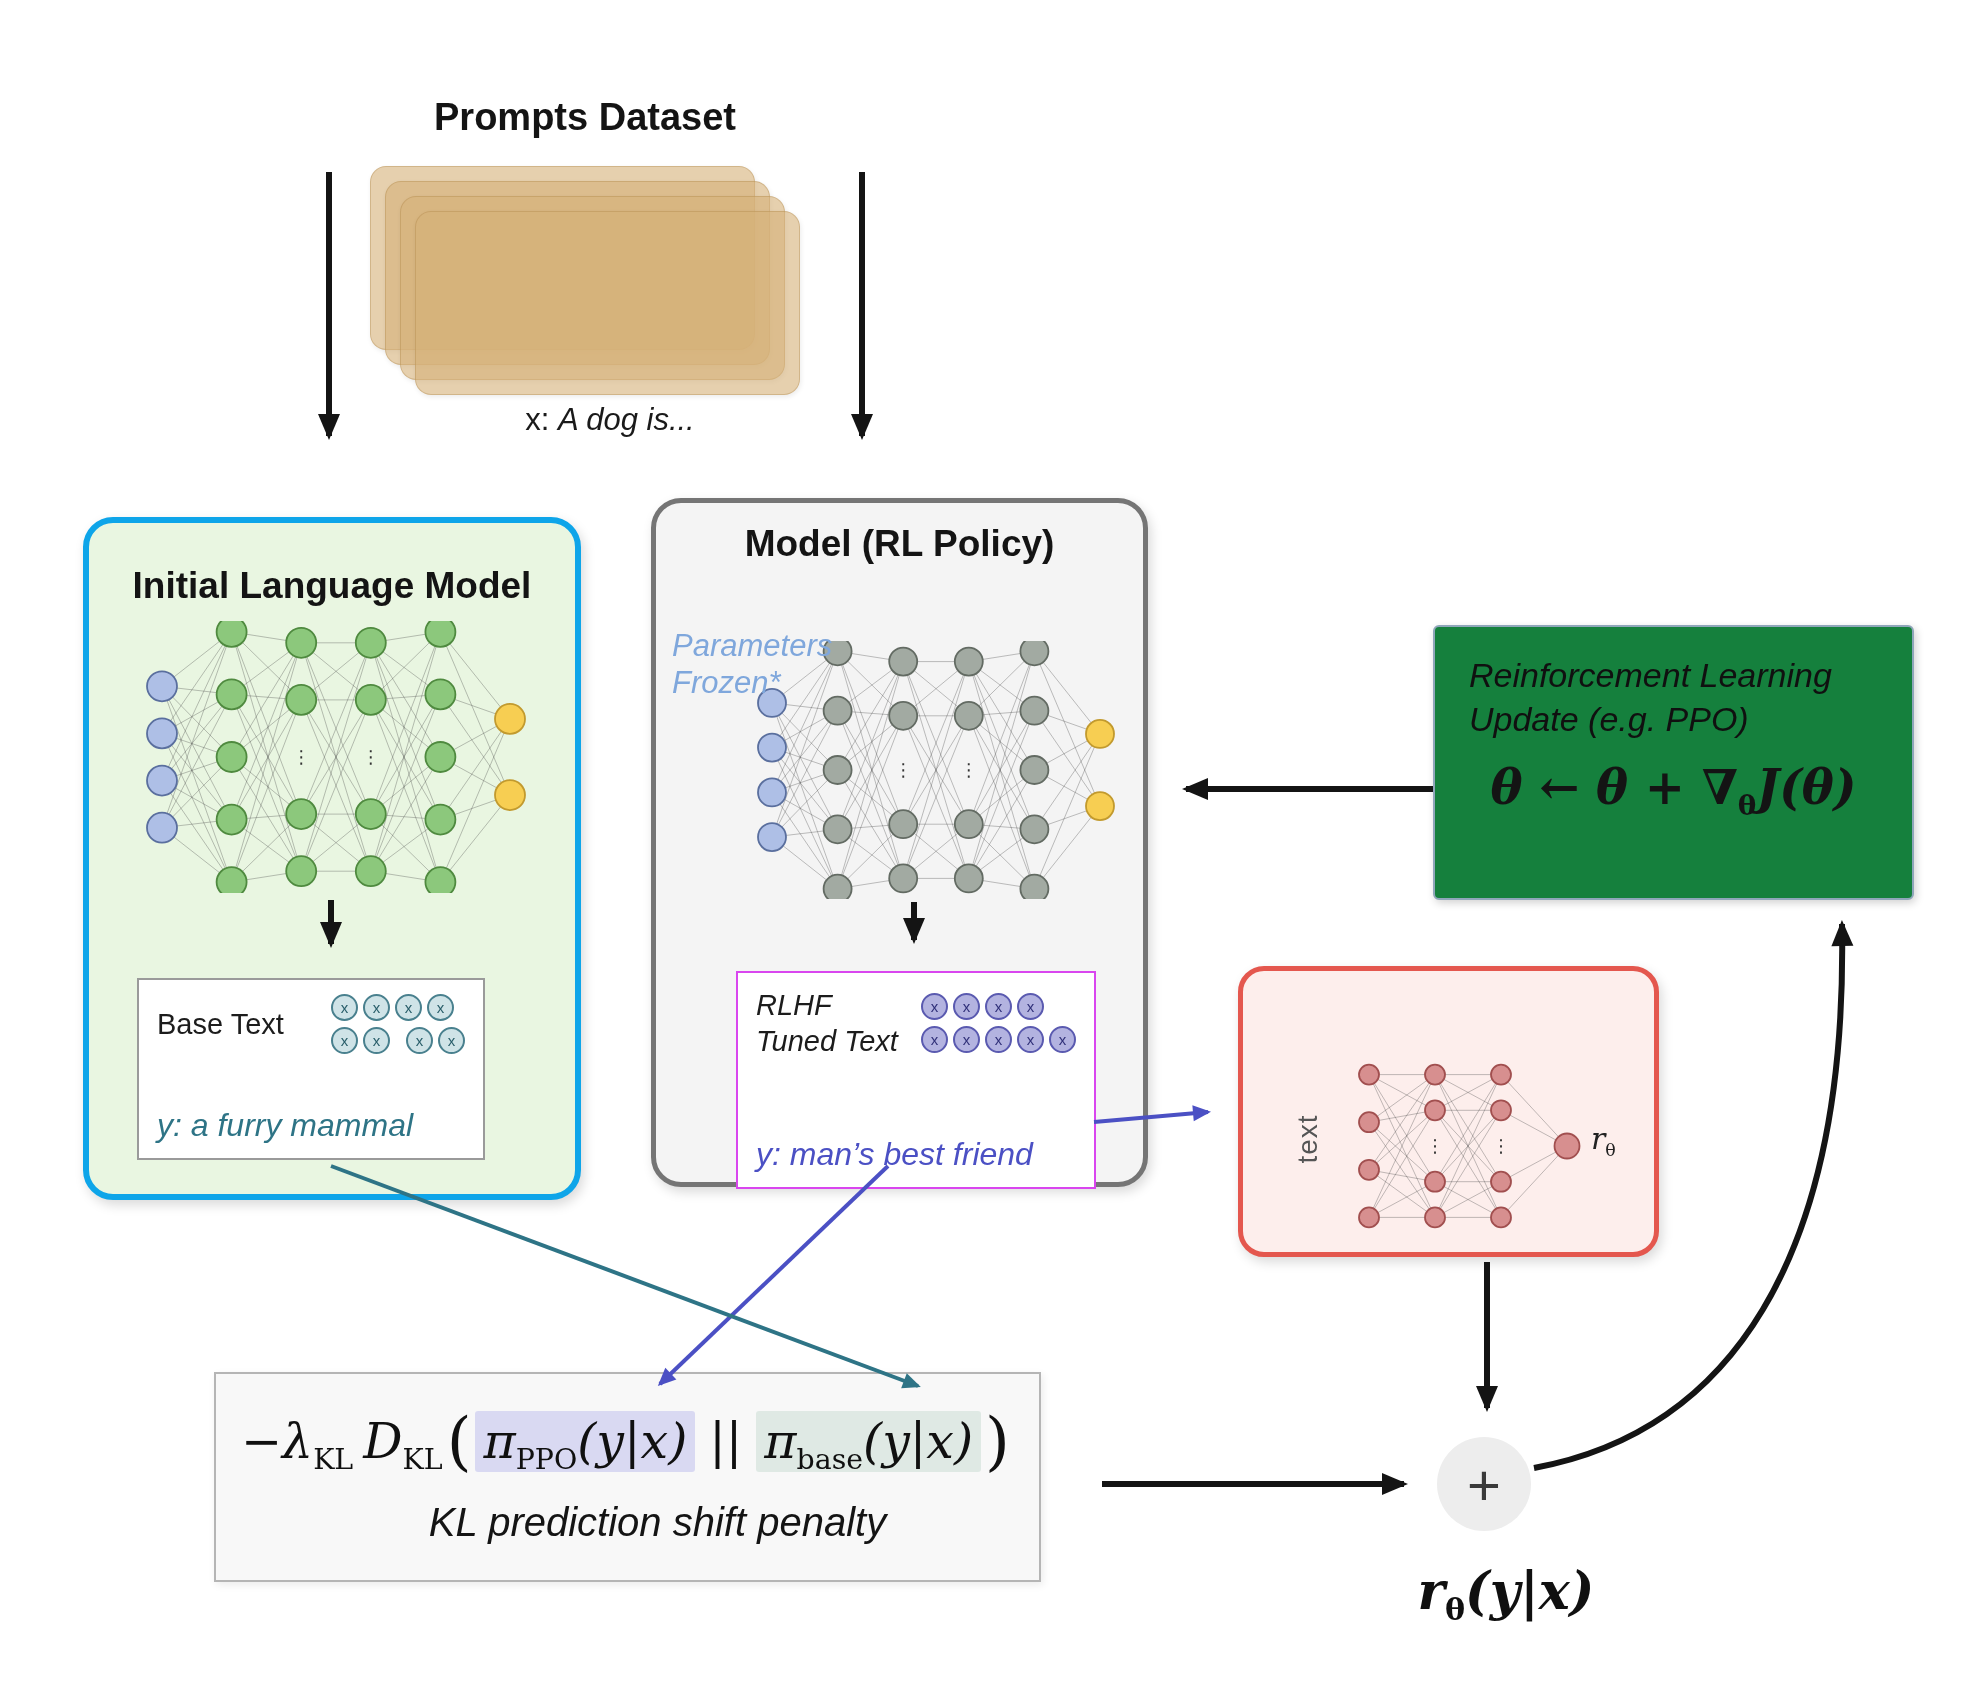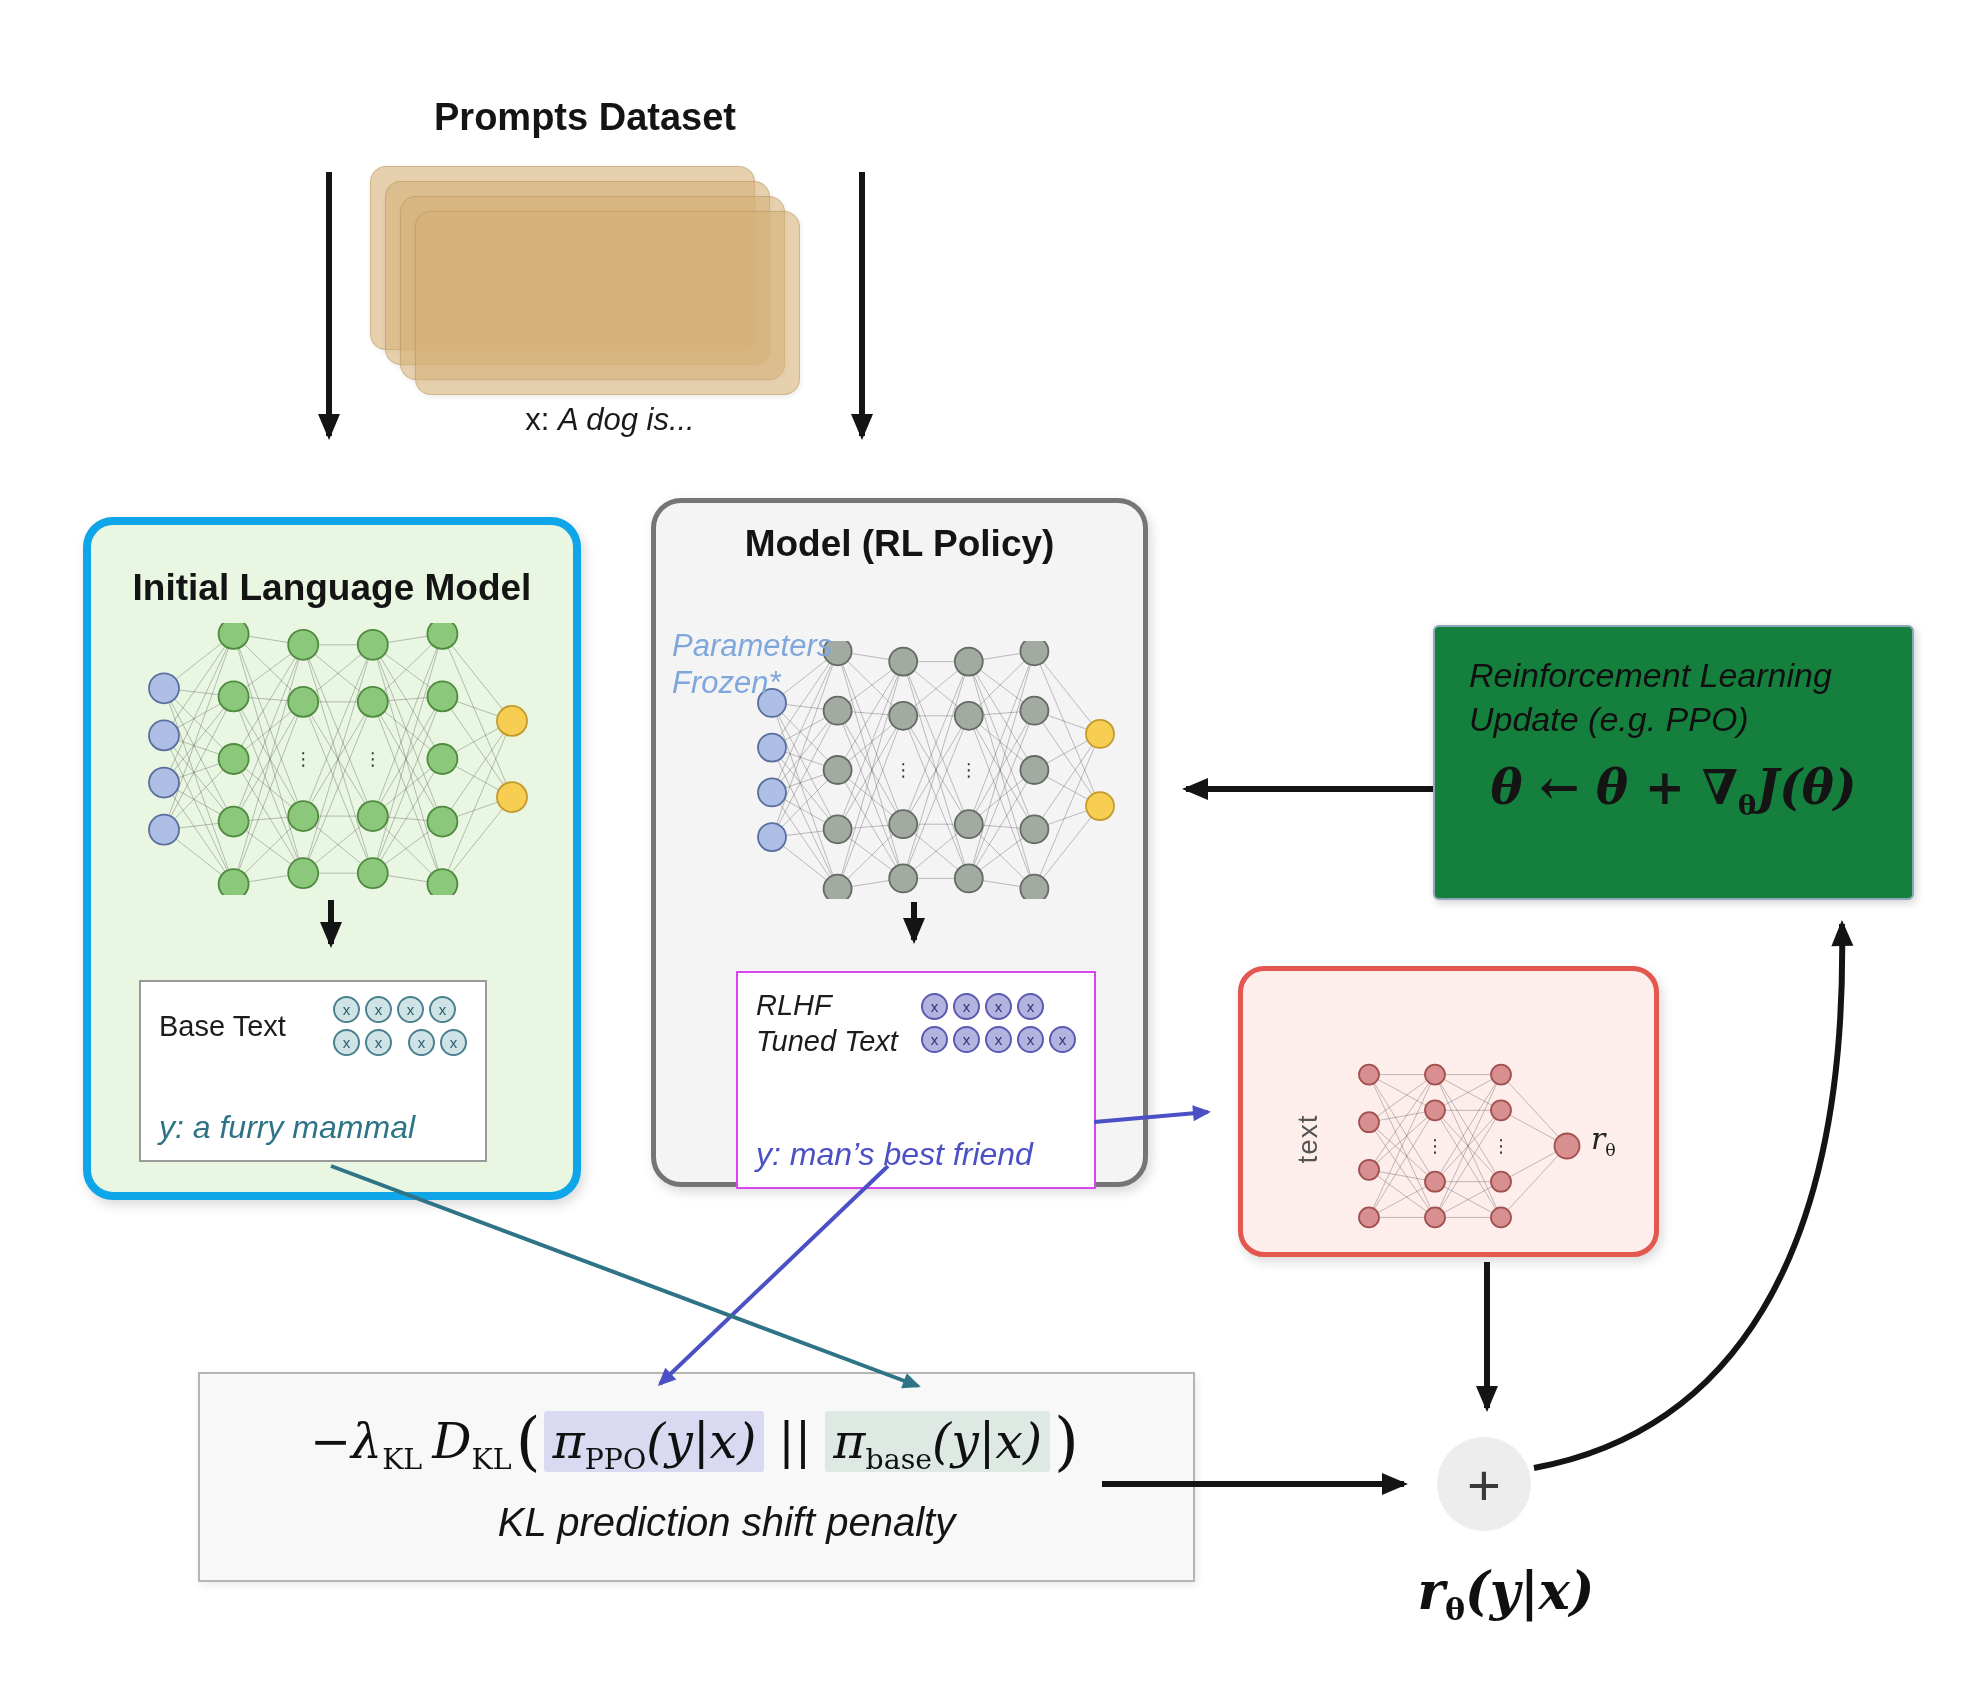--- a/index.html
+++ b/index.html
@@ -20,21 +20,21 @@
   .prompt-card:nth-child(1){ left:0; top:0; }
   .prompt-card:nth-child(2){ left:15px; top:15px; }
   .prompt-card:nth-child(3){ left:30px; top:30px; }
   .prompt-card:nth-child(4){ left:45px; top:45px; }
   .prompt-example { position:absolute; left:420px; top:402px; width:380px; text-align:center;
     font-size:31px; color:#1a1a1a; }
   .ex-text { font-style:italic; }
 
   
   .green-box { position:absolute; left:83px; top:517px; width:498px; height:683px;
-    background:#e9f6e1; border:8px solid #0ea5e9; border-radius:30px; box-sizing:border-box;
+    background:#e9f6e1; border:6px solid #0ea5e9; border-radius:30px; box-sizing:border-box;
     box-shadow:3px 5px 12px rgba(0,0,0,0.15); }
   .gray-box { position:absolute; left:651px; top:498px; width:497px; height:689px;
     background:#f4f4f4; border:5px solid #757575; border-radius:30px; box-sizing:border-box;
     box-shadow:3px 5px 12px rgba(0,0,0,0.15); }
   .box-title { text-align:center; font-weight:700; font-size:37px; line-height:1.15; }
   .green-box .box-title { margin-top:42px; }
   .gray-box .box-title { margin-top:20px; }
   .frozen-note { position:absolute; left:16px; top:124px; font-style:italic; font-size:31px;
     color:#7fa7dc; line-height:1.2; z-index:2; }
   .net { position:absolute; z-index:1; }
@@ -72,21 +72,21 @@
   
   .red-box { position:absolute; left:1238px; top:966px; width:421px; height:291px;
     background:#fdeeec; border:5px solid #e4574e; border-radius:26px; box-sizing:border-box;
     padding:18px 26px; box-shadow:3px 5px 12px rgba(0,0,0,0.15); }
   .red-title { font-weight:700; font-size:36px; line-height:1.22; color:#101010; }
   .text-label { position:absolute; left:20px; top:152px; width:90px; text-align:center;
     transform:rotate(-90deg); color:#555; font-size:28px; letter-spacing:1px; }
   .r-label { position:absolute; left:348px; top:150px; font-size:30px; color:#222; }
 
   
-  .kl-box { position:absolute; left:198px; top:1372px; width:997px; height:210px;
+  .kl-box { position:absolute; left:214px; top:1372px; width:827px; height:210px;
     background:#f8f8f8; border:2px solid #b5b5b5; box-sizing:border-box;
     box-shadow:2px 3px 8px rgba(0,0,0,0.08); }
   .kl-formula { font-size:49px; text-align:center; margin-top:30px; color:#101010; }
   .kl-d { margin-left:10px; }
   .paren { font-size:1.3em; font-style:normal; vertical-align:-0.08em; padding:0 4px; }
   .bars { padding:0 14px; }
   .hl { padding:2px 8px; border-radius:3px; }
   .hl-ppo { background:#d9d9f2; }
   .hl-base { background:#dfe9e4; }
   .kl-caption { font-style:italic; font-size:40px; margin:22px 0 0 60px; color:#141414;text-align:center; }

